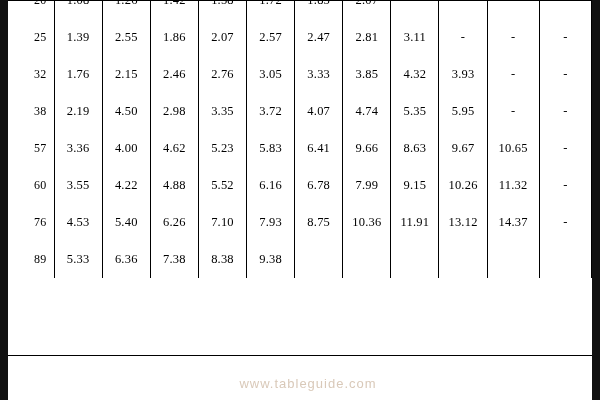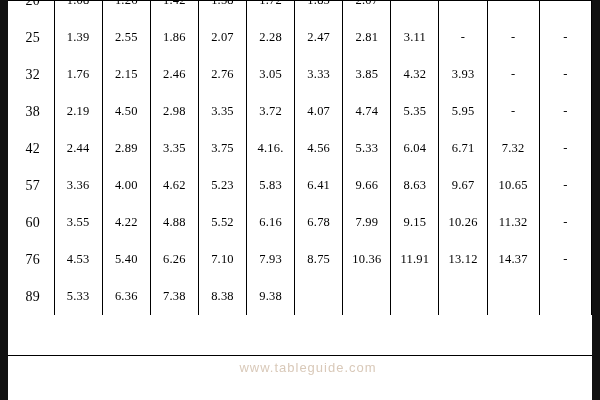--- a/index.html
+++ b/index.html
@@ -53,24 +53,24 @@
     border-left: 1px solid #000000;
     border-right: 1px solid #000000;
     height: 37px;
     text-align: center;
     vertical-align: middle;
     font-size: 12.5px;
     letter-spacing: 0.2px;
     padding: 0;
   }
   table.grid td.rowhead {
-    text-align: center;
-    padding-left: 4px;
+    text-align: left;
+    padding-left: 26px;
     border-left: none;
-    font-size: 14px;
+    font-size: 12px;
   }
   table.grid td.dash {
     font-size: 12.5px;
   }
   
   .top-rule {
     position: absolute;
     left: 0;
     top: 0;
     width: 584px;
@@ -86,21 +86,21 @@
     width: 584px;
     height: 1px;
     background: #000000;
     z-index: 3;
   }
 
   
   .watermark {
     position: absolute;
     left: 120px;
-    top: 360px;
+    top: 376px;
     width: 360px;
     text-align: center;
     color: #d9c9b9;
     font-size: 13px;
     letter-spacing: 1px;
     z-index: 6;
     font-family: "Liberation Sans", sans-serif;
     white-space: nowrap;
   }
 </style>
@@ -143,21 +143,21 @@
         <td class="dash">-</td>
         <td class="dash">-</td>
         <td class="dash">-</td>
       </tr>
       <tr>
         <td class="rowhead">25</td>
         <td>1.39</td>
         <td>2.55</td>
         <td>1.86</td>
         <td>2.07</td>
-        <td>2.28</td>
+        <td>2.57</td>
         <td>2.47</td>
         <td>2.81</td>
         <td>3.11</td>
         <td class="dash">-</td>
         <td class="dash">-</td>
         <td class="dash">-</td>
       </tr>
       <tr>
         <td class="rowhead">32</td>
         <td>1.76</td>
@@ -177,34 +177,20 @@
         <td>2.19</td>
         <td>4.50</td>
         <td>2.98</td>
         <td>3.35</td>
         <td>3.72</td>
         <td>4.07</td>
         <td>4.74</td>
         <td>5.35</td>
         <td>5.95</td>
         <td class="dash">-</td>
-        <td class="dash">-</td>
-      </tr>
-      <tr>
-        <td class="rowhead">42</td>
-        <td>2.44</td>
-        <td>2.89</td>
-        <td>3.35</td>
-        <td>3.75</td>
-        <td>4.16.</td>
-        <td>4.56</td>
-        <td>5.33</td>
-        <td>6.04</td>
-        <td>6.71</td>
-        <td>7.32</td>
         <td class="dash">-</td>
       </tr>
       <tr>
         <td class="rowhead">57</td>
         <td>3.36</td>
         <td>4.00</td>
         <td>4.62</td>
         <td>5.23</td>
         <td>5.83</td>
         <td>6.41</td>

